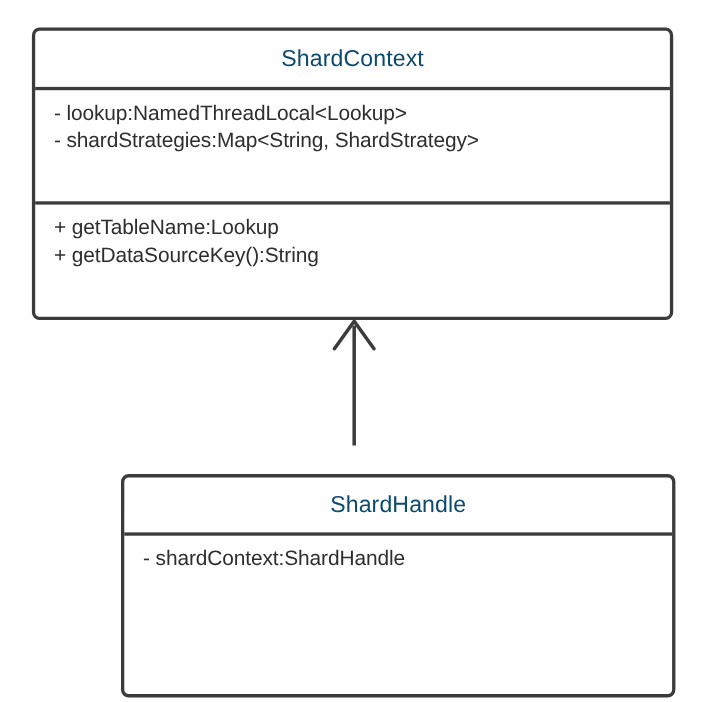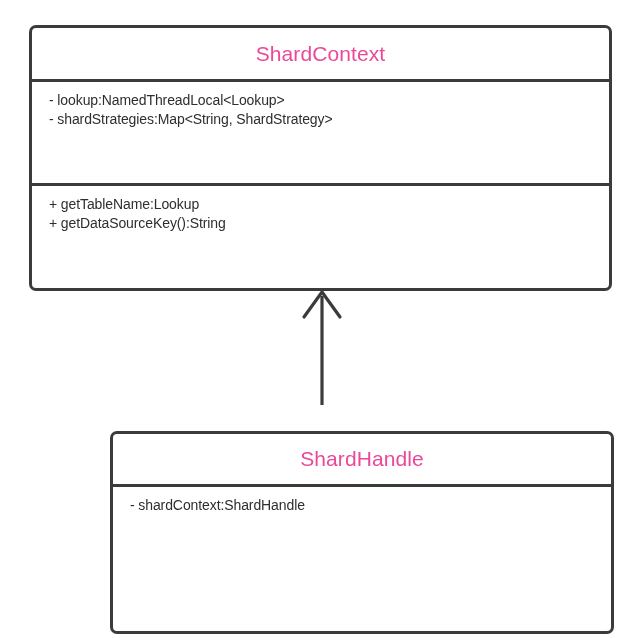--- a/index.html
+++ b/index.html
@@ -42,33 +42,33 @@
   }
 
   
   .cmp-title {
     display: flex;
     align-items: center;
     justify-content: center;
   }
   .class-name {
     font-size: 21px;
-    color: #ec4899;
+    color: #0c4a6e;
     letter-spacing: 0.1px;
     text-align: center;
     line-height: 1.1;
     white-space: nowrap;
   }
 
   
   .cmp-members {
     padding: 9px 0 9px 17px;
   }
   .member {
-    font-size: 14px;
+    font-size: 19px;
     color: #2e2e2e;
     line-height: 1.33;
     white-space: nowrap;
     letter-spacing: -0.1px;
   }
 
   
   .generalization {
     position: absolute;
     z-index: 2;

